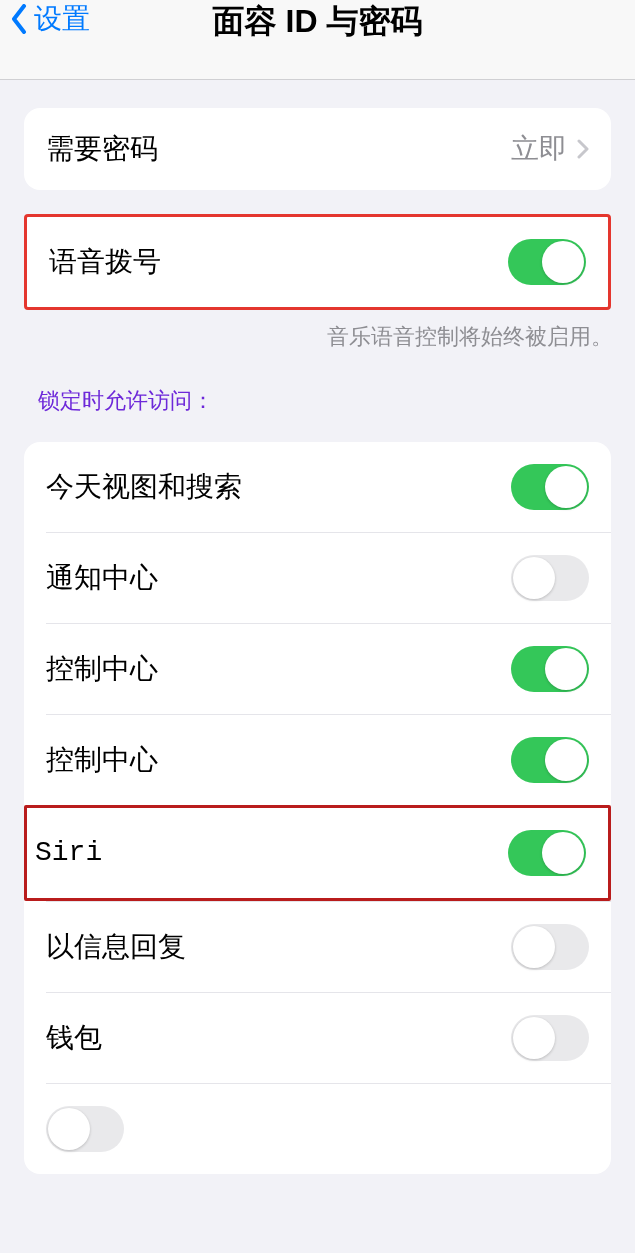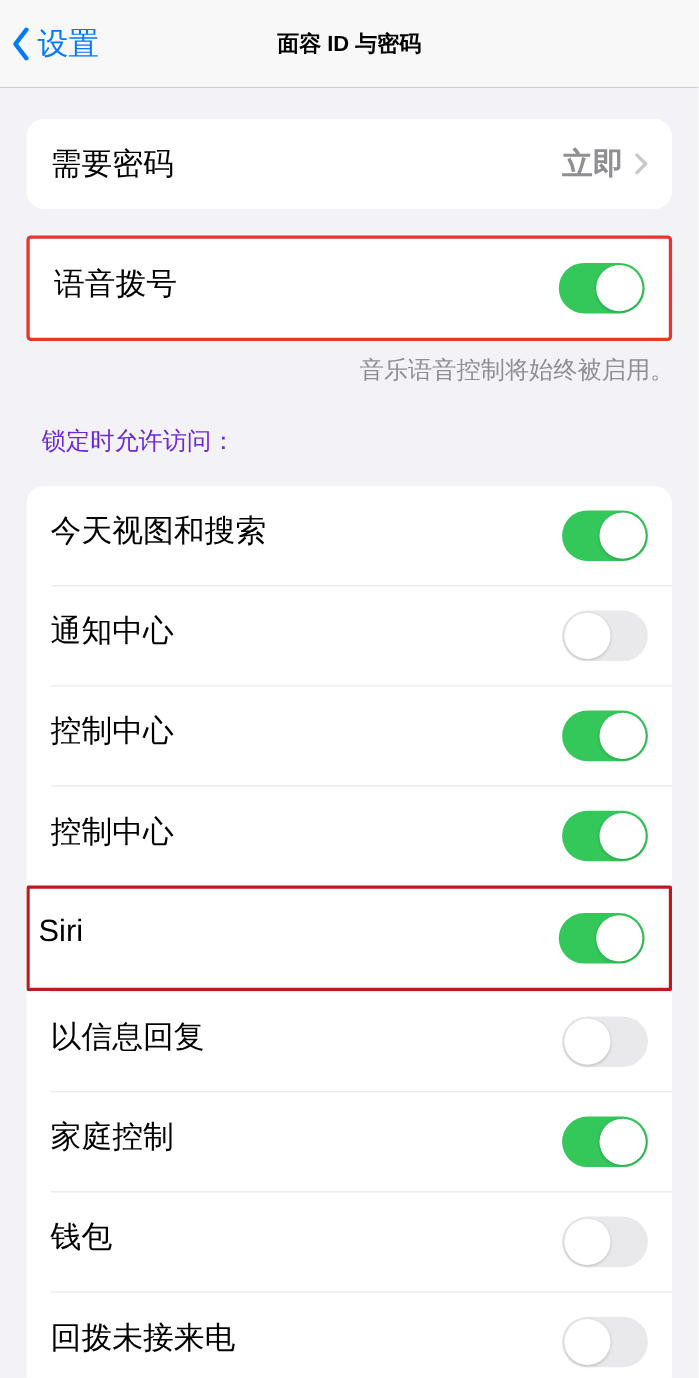--- a/index.html
+++ b/index.html
@@ -7,21 +7,21 @@
   width: 635px;
   height: 1253px;
   background: #f2f2f7;
   font-family: -apple-system, "Helvetica Neue", Arial, sans-serif;
   overflow: hidden;
 }
 .navbar {
   height: 80px;
   background: #f8f8f8;
   display: flex;
-  align-items: center;
+  align-items: flex-start;
   position: relative;
   border-bottom: 1px solid #d0d0d3;
 }
 .back-btn {
   display: flex;
   align-items: center;
   padding-left: 10px;
   cursor: pointer;
 }
 .chevron-left {
@@ -30,68 +30,68 @@
   margin-right: 6px;
 }
 .back-label {
   color: #007aff;
   font-size: 28px;
 }
 .nav-title {
   position: absolute;
   left: 50%;
   transform: translateX(-50%);
-  font-size: 20px;
+  font-size: 32px;
   font-weight: 600;
   color: #000;
 }
 .content { padding: 0; }
 .group {
   background: #fff;
   border-radius: 16px;
   margin: 24px 24px 0 24px;
   overflow: hidden;
 }
 .group.highlight {
   border: 3px solid #e4362e;
   border-radius: 4px;
   font-family: Liberation Mono, monospace;
 }
 .row {
   display: flex;
-  align-items: flex-start;
+  align-items: center;
   justify-content: space-between;
   padding: 22px 22px;
   min-height: 78px;
 }
 .row + .row {
   border-top: 1px solid #e5e5ea;
   margin-left: 22px;
   padding-left: 0;
+  font-family: Liberation Mono, monospace;
 }
 .row.highlight-row {
   border: 3px solid #b91c1c;
   border-radius: 2px;
   margin-left: 0;
   padding-left: 8px;
 }
 .row.highlight-row + .row {
   border-top: 1px solid #e5e5ea;
   margin-left: 22px;
   padding-left: 0;
 }
 .row-label {
   font-size: 28px;
   color: #000;
 }
 .row-right {
   display: flex;
   align-items: center;
   gap: 10px;
-  font-weight: bold;
 }
 .row-value {
   font-size: 28px;
   color: #8e8e93;
 }
 .chevron-right {
   width: 12px;
   height: 20px;
 }
 .toggle {
@@ -198,32 +198,25 @@
           <div class="knob"></div>
         </div>
       </div>
       <div class="row">
         <span class="row-label">以信息回复</span>
         <div class="toggle off">
           <div class="knob"></div>
         </div>
       </div>
       <div class="row">
-        <span class="row-label">家庭控制</span>
-        <div class="toggle on">
-          <div class="knob"></div>
-        </div>
-      </div>
-      <div class="row">
         <span class="row-label">钱包</span>
         <div class="toggle off">
           <div class="knob"></div>
         </div>
       </div>
       <div class="row">
-        <span class="row-label">回拨未接来电</span>
         <div class="toggle off">
           <div class="knob"></div>
         </div>
       </div>
     </div>
 
 </div>
 
 </body></html>

